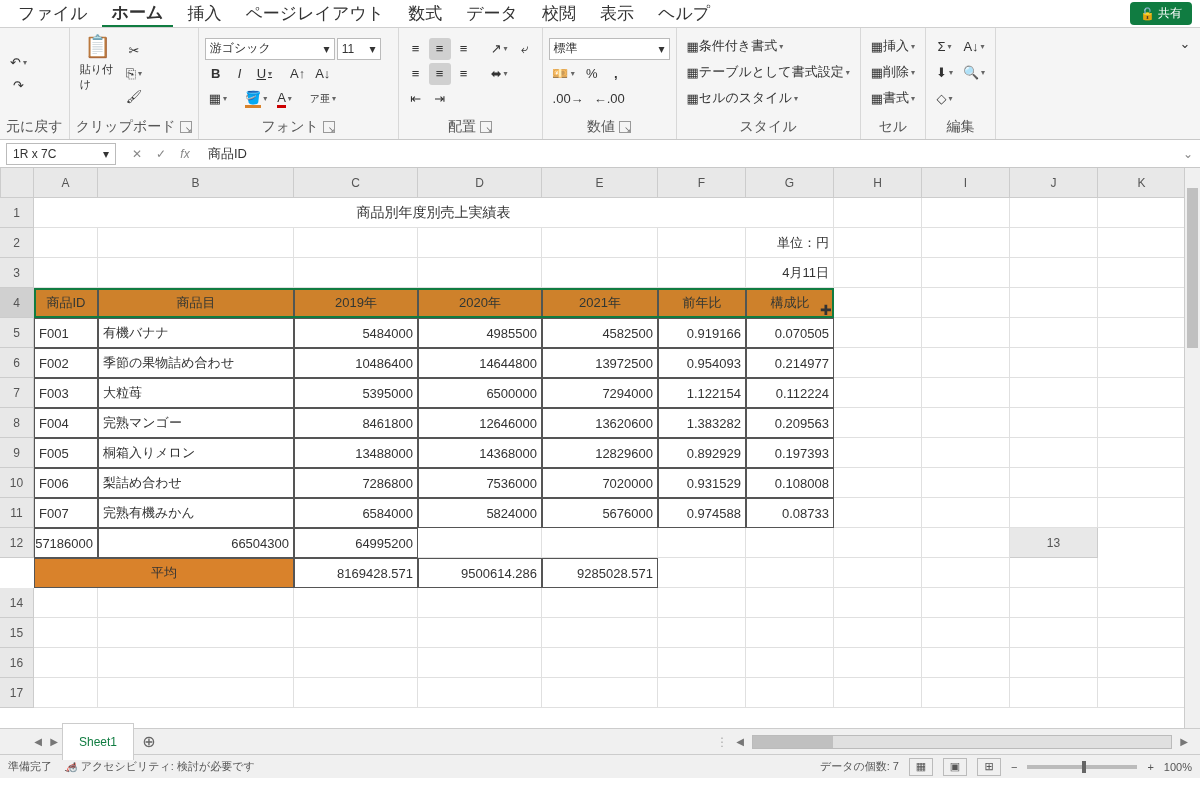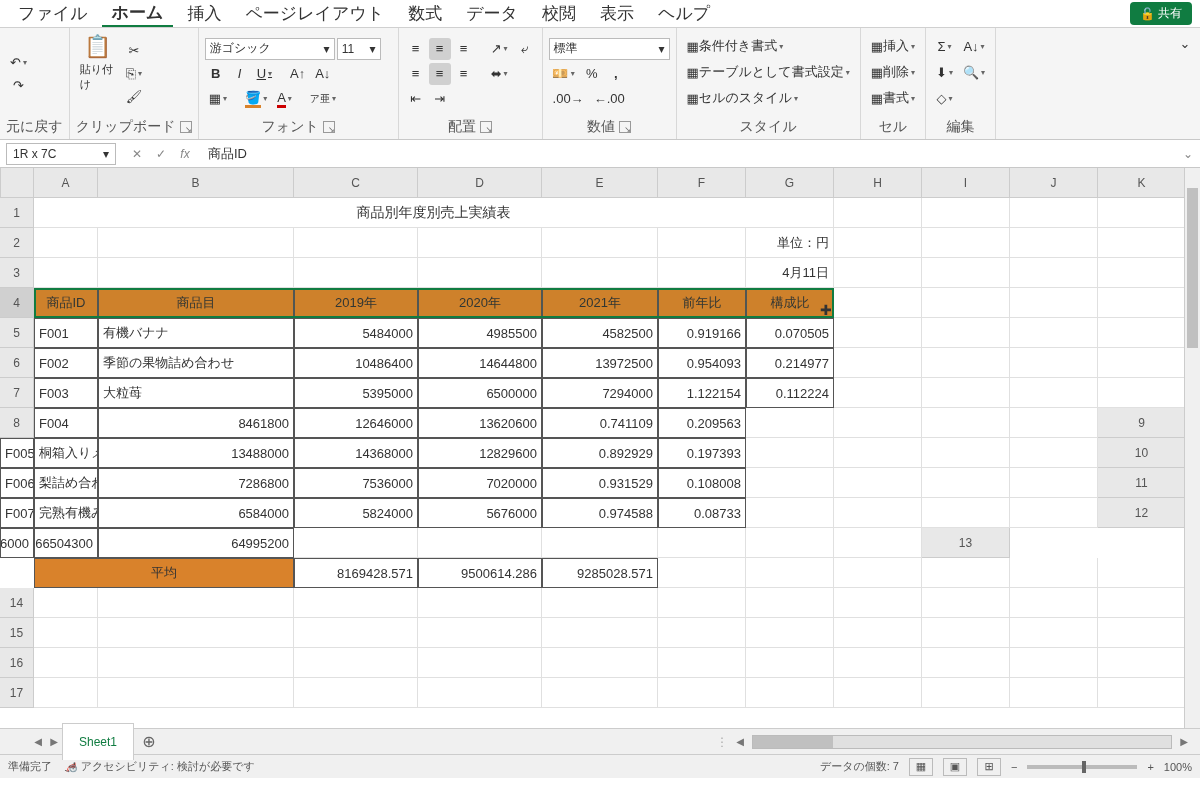--- a/index.html
+++ b/index.html
@@ -369,24 +369,25 @@
     <div class="cell bordered r">7294000</div>
     <div class="cell bordered r">1.122154</div>
     <div class="cell bordered r">0.112224</div>
     <div class="cell"></div>
       <div class="cell"></div>
       <div class="cell"></div>
       <div class="cell"></div>
 
     <div class="hdr rowh">8</div>
     <div class="cell bordered">F004</div>
+    <div class="cell bordered">完熟マンゴー</div>
     <div class="cell bordered r">8461800</div>
     <div class="cell bordered r">12646000</div>
     <div class="cell bordered r">13620600</div>
-    <div class="cell bordered r">0.741109</div>
+    <div class="cell bordered r">1.383282</div>
     <div class="cell bordered r">0.209563</div>
     <div class="cell"></div>
       <div class="cell"></div>
       <div class="cell"></div>
       <div class="cell"></div>
 
     <div class="hdr rowh">9</div>
     <div class="cell bordered">F005</div>
     <div class="cell bordered">桐箱入りメロン</div>
     <div class="cell bordered r">13488000</div>

